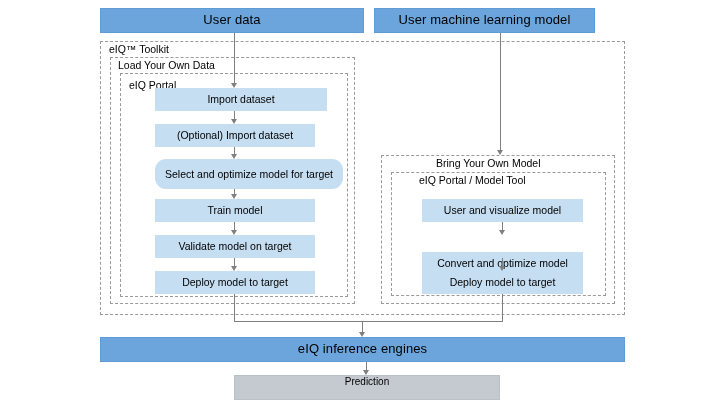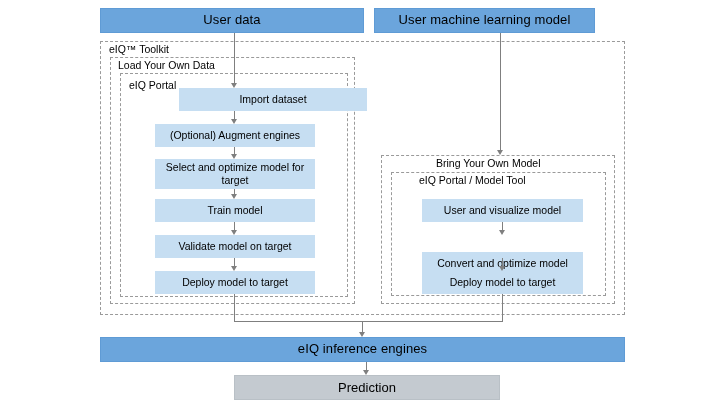--- a/index.html
+++ b/index.html
@@ -45,25 +45,25 @@
     font-size: 10.5px;
     line-height: 1.22;
     padding: 0 4px;
   }
 
   
   .box-gray {
     background: #c4cad0;
     border: 1px solid #b9c0c6;
     display: flex;
-    align-items: center;
+    align-items: flex-start;
     justify-content: center;
     text-align: center;
     color: #000000;
-    font-size: 13px;
+    font-size: 10px;
   }
 
   
   .group {
     border: 1px dashed #9a9a9a;
     background: transparent;
   }
   .group-label {
     position: absolute;
     font-size: 10.5px;
@@ -112,29 +112,29 @@
 
   <div class="abs group" style="left:120px; top:73px; width:228px; height:224px;"></div>
   <div class="group-label" style="left:127px; top:80px;">eIQ Portal</div>
 
   <div class="abs group" style="left:381px; top:155px; width:234px; height:149px;"></div>
   <div class="group-label" style="left:388px; top:158px;margin-left:46px;">Bring Your Own Model</div>
 
   <div class="abs group" style="left:391px; top:172px; width:215px; height:124px;"></div>
   <div class="group-label" style="left:417px; top:175px;">eIQ Portal / Model Tool</div>
 
-  <div class="abs box-lt" style="left:155px; top:88px; width:188px; height:23px;margin-left:24px;">
+  <div class="abs box-lt" style="left:155px; top:88px; width:172px; height:23px;">
     <span>Import dataset</span>
   </div>
 
   <div class="abs box-lt" style="left:155px; top:124px; width:160px; height:23px;">
-    <span>(Optional) Augment engines</span>
-  </div>
-
-  <div class="abs box-lt" style="left:155px; top:159px; width:160px; height:30px;">
+    <span>(Optional) Import dataset</span>
+  </div>
+
+  <div class="abs box-lt" style="left:155px; top:159px; width:188px; height:30px;border-radius:11px;">
     <span>Select and optimize model for target</span>
   </div>
 
   <div class="abs box-lt" style="left:155px; top:199px; width:160px; height:23px;">
     <span>Train model</span>
   </div>
 
   <div class="abs box-lt" style="left:155px; top:235px; width:160px; height:23px;">
     <span>Validate model on target</span>
   </div>

